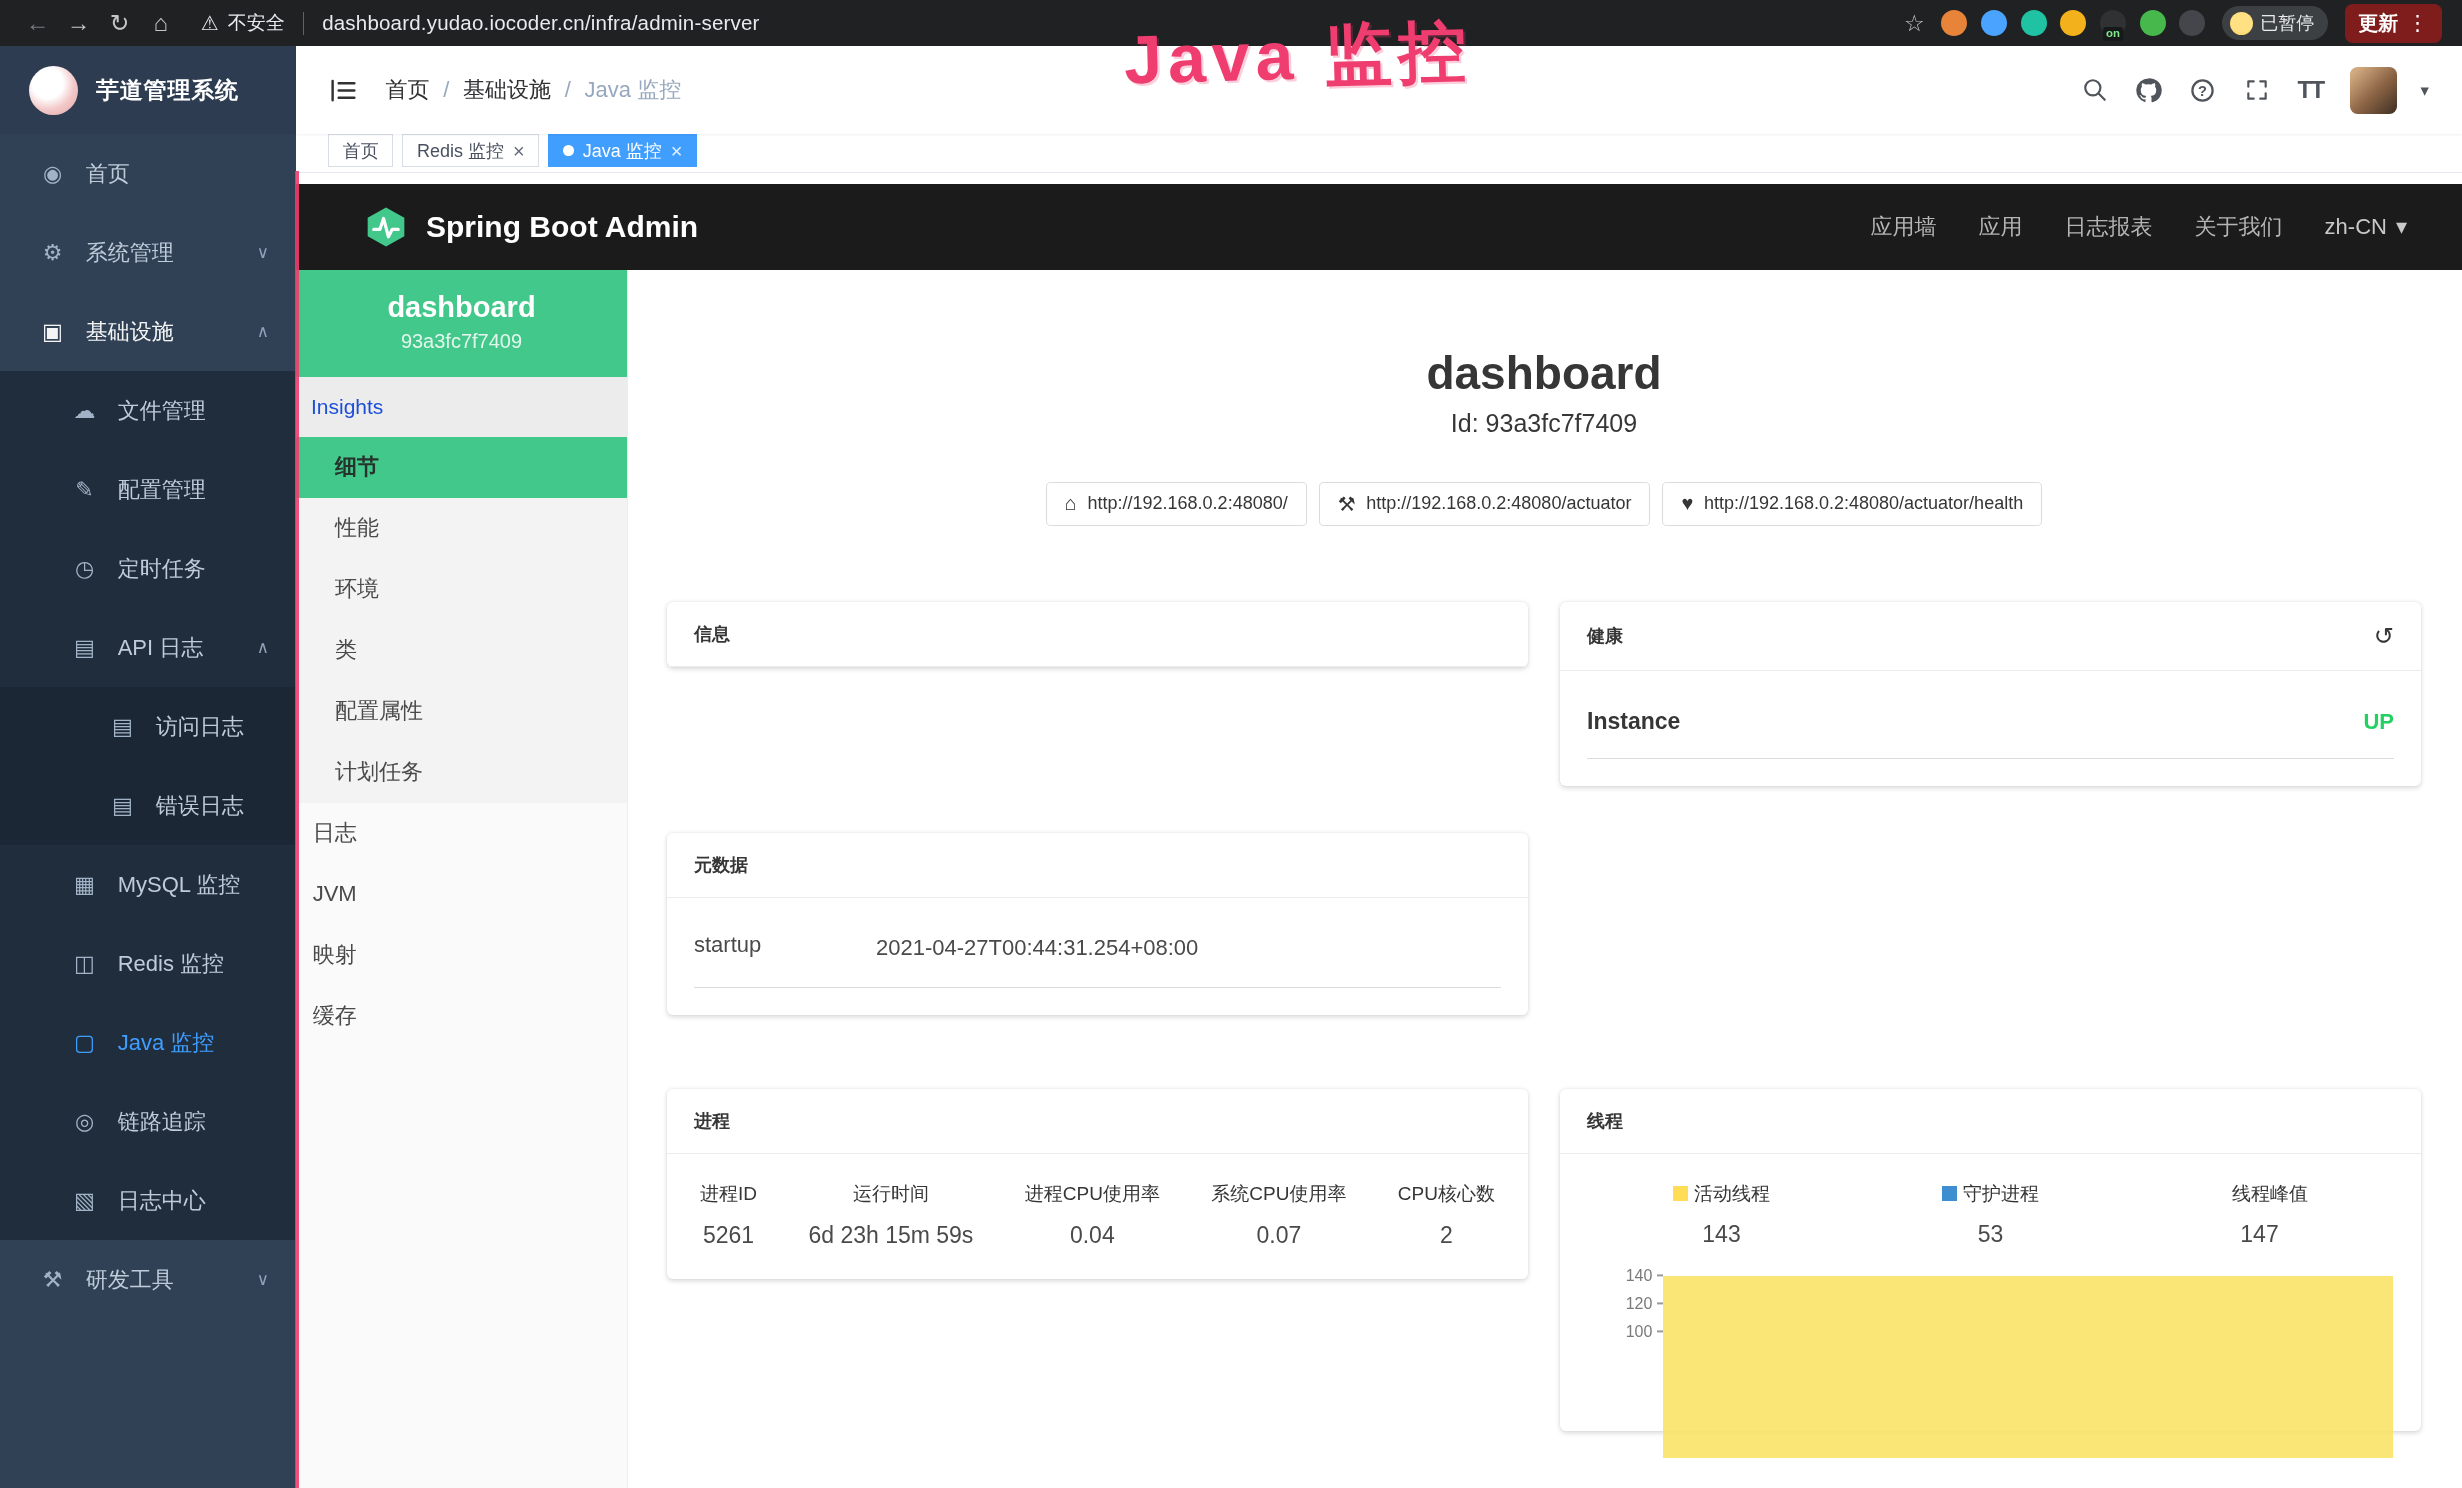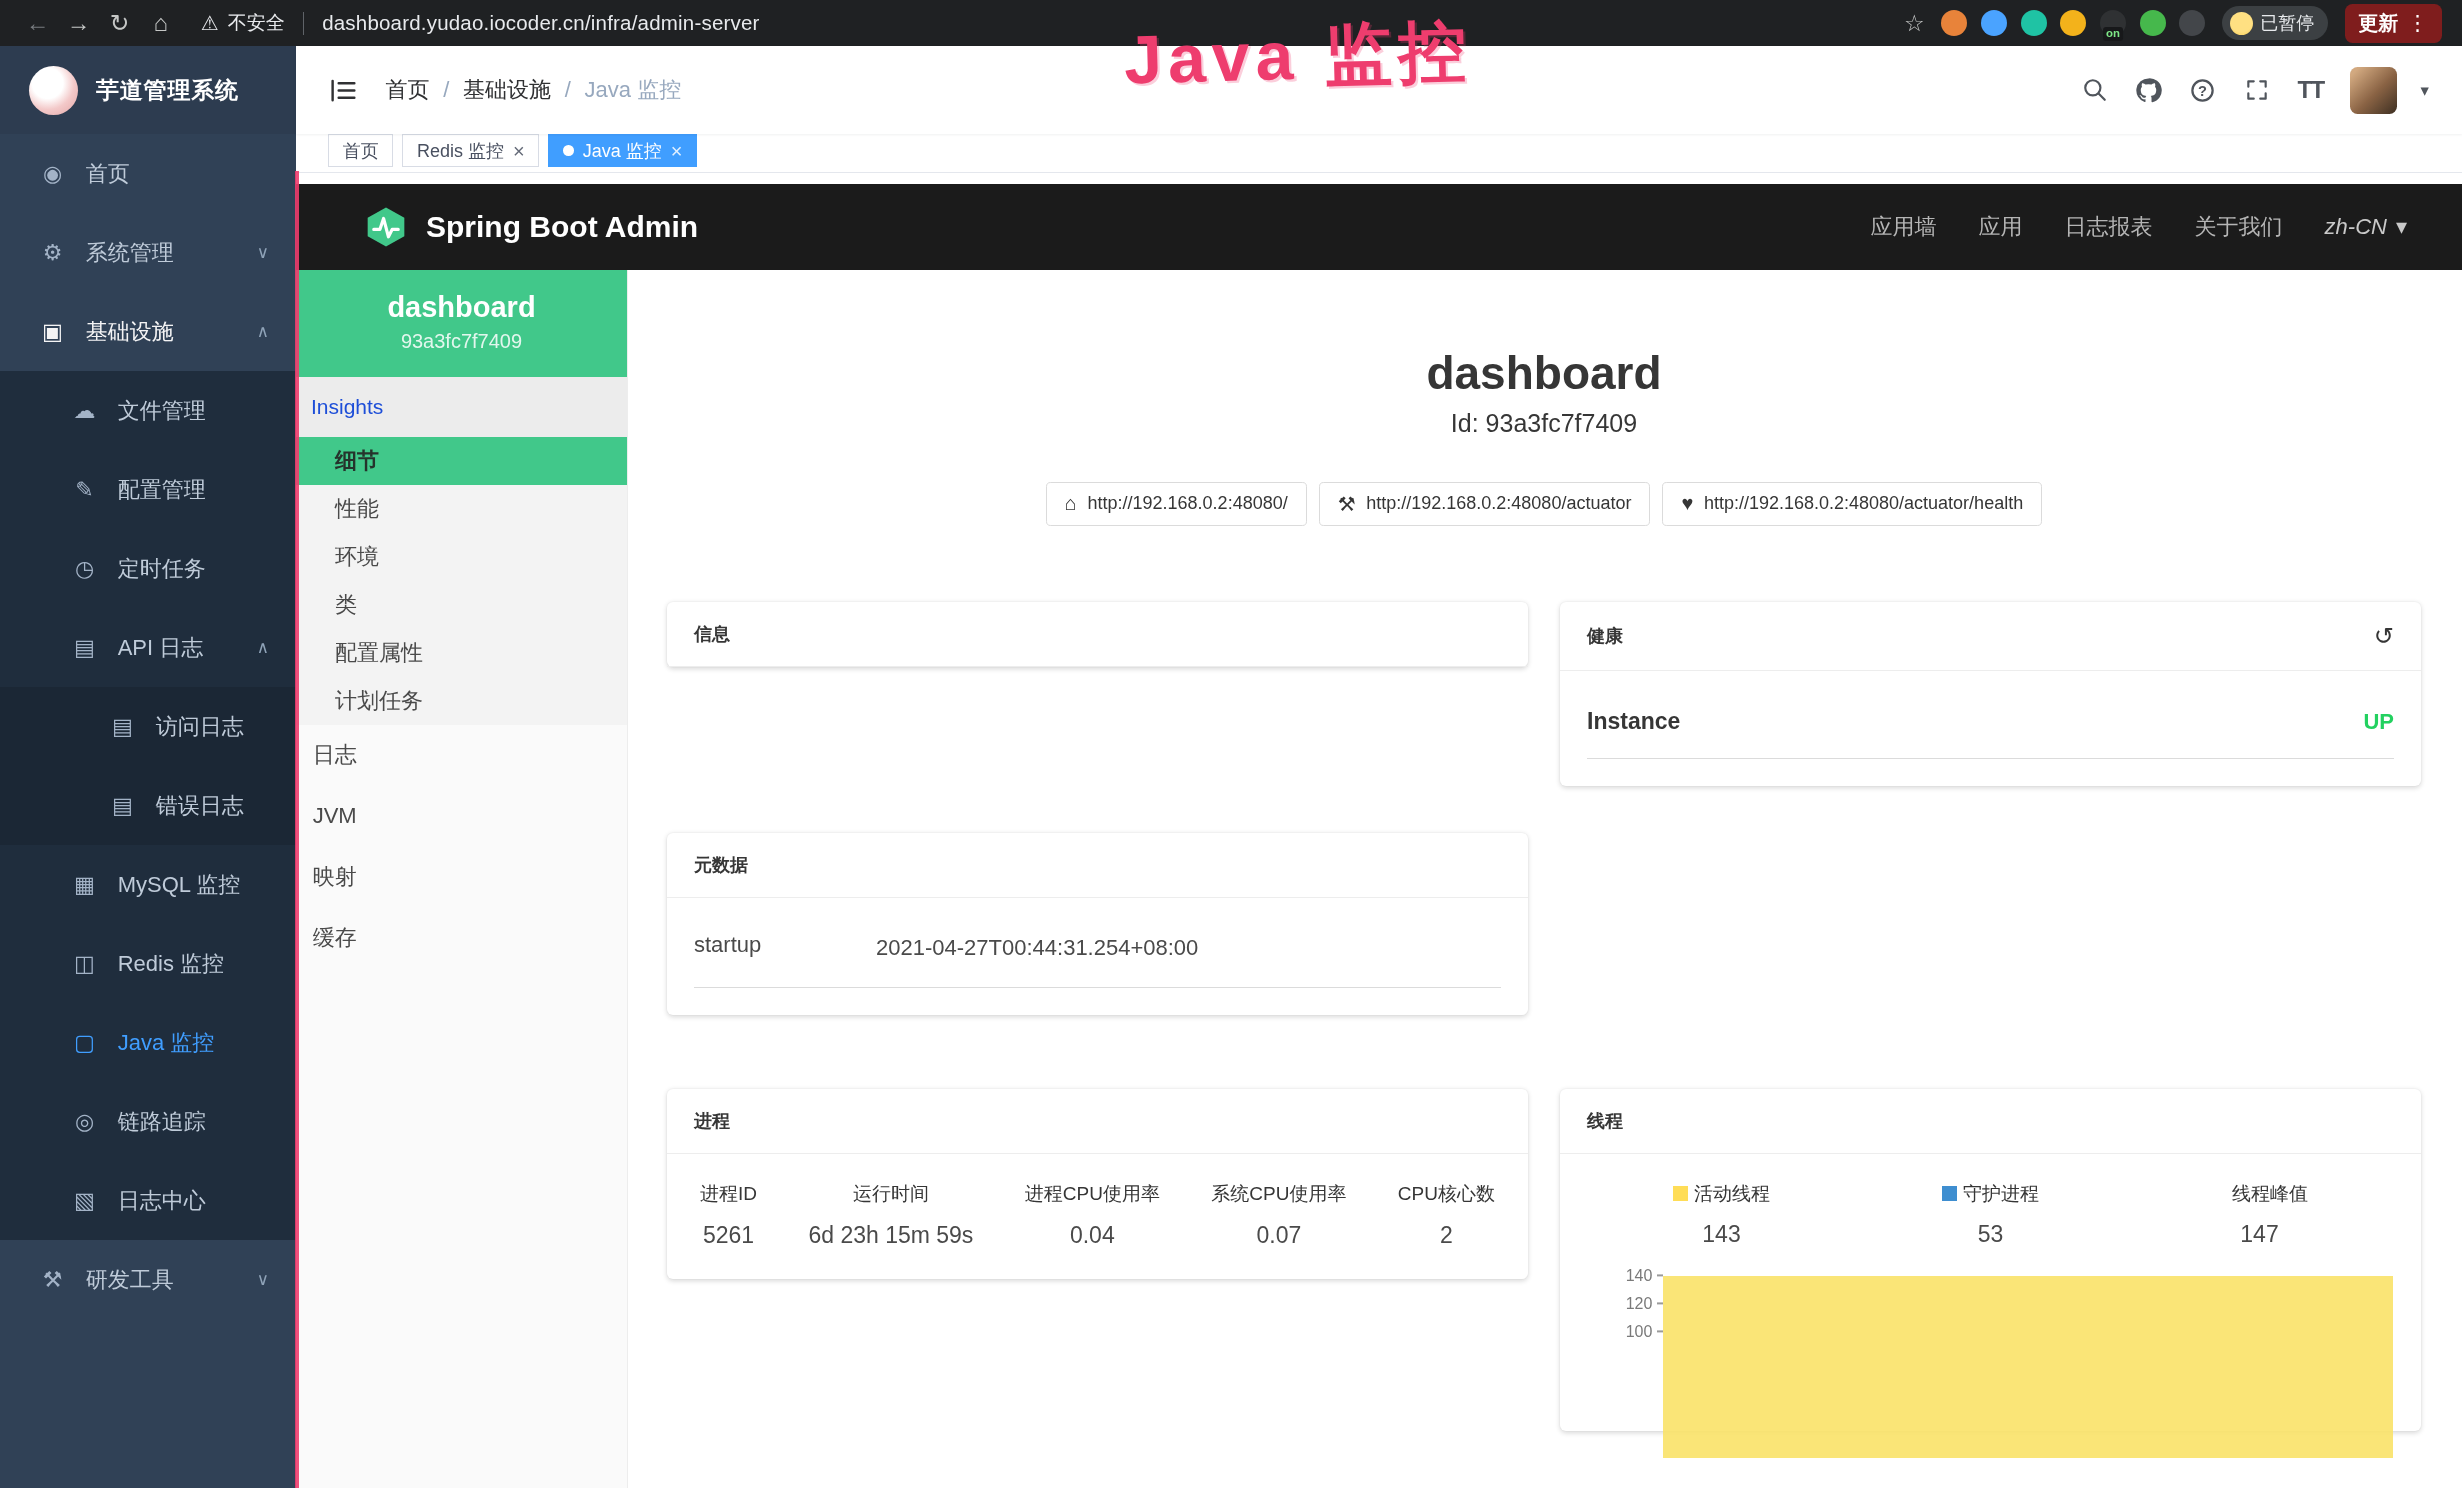--- a/index.html
+++ b/index.html
@@ -63,30 +63,30 @@
   .tab-dot { width:10.6px; height:10.6px; border-radius:50%; background:#fff; }
   .tab-close { font-size:20px; line-height:1; opacity:.85; }
 
   
   .embed { flex:1; min-height:0; background:#fff; padding-top:10.6px; display:flex; flex-direction:column; }
   .sba-topbar { height:86px; flex-shrink:0; background:#1b1b1b; display:flex; align-items:center; padding:0 55px 0 68px; }
   .sba-logo { width:44px; height:44px; margin-right:18px; flex-shrink:0; }
   .sba-brand { color:#fff; font-size:30px; font-weight:700; }
   .sba-nav { margin-left:auto; display:flex; align-items:center; gap:42px; font-size:22px; color:#b5b5b5; }
   .sba-nav-item { cursor:pointer; white-space:nowrap; }
-  .sba-lang { display:flex; align-items:center; gap:9px; cursor:pointer; color:#c9c9c9;font-style:italic; }
+  .sba-lang { display:flex; align-items:center; gap:9px; cursor:pointer; color:#c9c9c9; }
 
   .sba-body { flex:1; min-height:0; display:flex; }
   .sba-side { width:332px; flex-shrink:0; background:#fafafa; border-right:0.8px solid #ededed; display:flex; flex-direction:column; overflow:hidden; }
   .inst-head { background:#41c88a; color:#fff; text-align:center; padding:21px 7.6px 24px; }
   .inst-name { font-size:29px; font-weight:700; }
   .inst-id { font-size:20px; opacity:.85; margin-top:6px; }
   .insights-title { background:#ececec; font-size:21px; font-weight:400; color:#1d4ed8; padding:18px 15px; }
   .ins-list { background:#f3f3f3; }
-  .ins-item { height:48px; display:flex; align-items:center; padding-left:39px; font-size:22px; color:#4a4a4a; cursor:pointer; }
+  .ins-item { height:61px; display:flex; align-items:center; padding-left:39px; font-size:22px; color:#4a4a4a; cursor:pointer; }
   .ins-item.active { background:#41c88a; color:#25332c; font-weight:700; }
   .root-item { height:61px; display:flex; align-items:center; padding-left:16.7px; font-size:22px; color:#4a4a4a; cursor:pointer; }
 
   .sba-main { flex:1; background:#fff; overflow:hidden; padding:76px 41px 0 39px; }
   .page-title { text-align:center; font-size:46px; font-weight:700; color:#363636; }
   .page-sub { text-align:center; font-size:25px; color:#363636; margin-top:9px; }
   .links-row { display:flex; justify-content:center; gap:12px; margin-top:44px; }
   .link-btn { display:flex; align-items:center; gap:10.6px; border:0.8px solid #dbdbdb; border-radius:4.6px; background:#fff; padding:9px 18px; font-size:18px; color:#363636; cursor:pointer; white-space:nowrap; }
   .link-ic { font-size:20px; }
 

